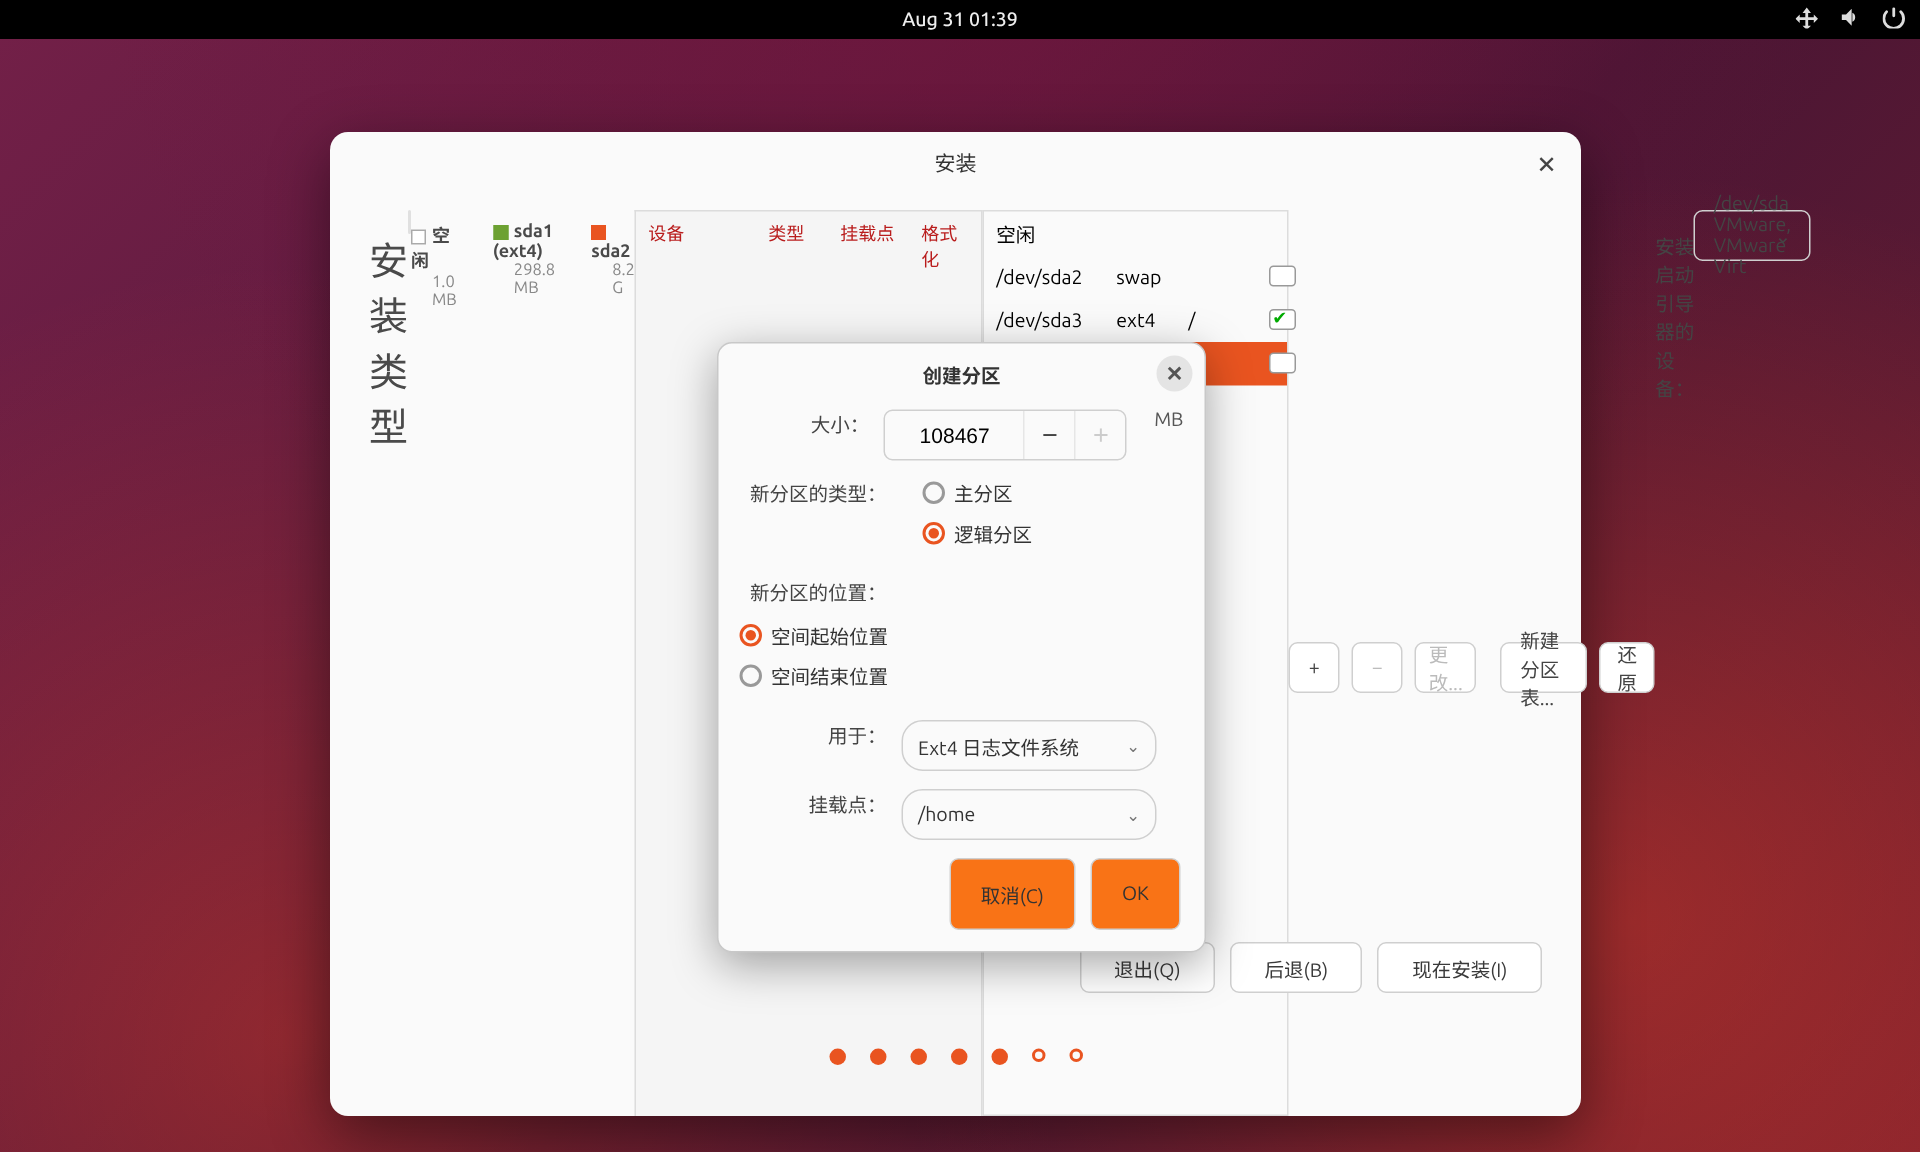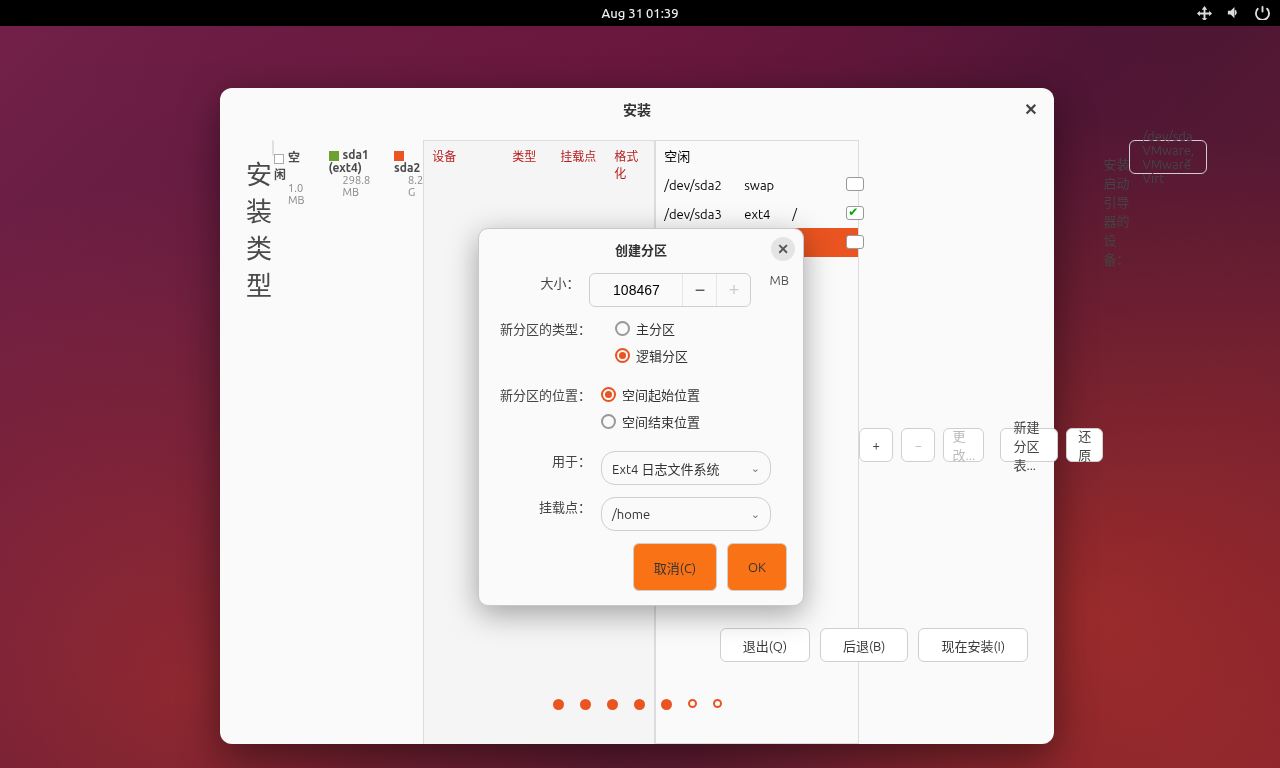--- a/index.html
+++ b/index.html
@@ -29,21 +29,21 @@
   .installer {
     position: absolute;
     left: 220px; top: 88px;
     width: 834px; height: 656px;
     background: #fafafa; border-radius: 12px;
     box-shadow: 0 12px 40px rgba(0,0,0,.45);
     display: flex; flex-direction: column;
   }
   .inst-header {
     height: 42px; display: flex; align-items: center; justify-content: center;
-    position: relative; font-size: 14px; font-weight: 700; color: #333;
+    position: relative; font-size: 14px; font-weight: 400; color: #333;
     border-top-left-radius:12px;border-top-right-radius:12px;
   }
   .inst-close {
     position: absolute; right: 14px; top: 12px; width: 18px; height: 18px;
     display: flex; align-items: center; justify-content: center; color:#444; cursor:pointer;
     font-size: 16px;
   }
   .inst-body {
     padding: 10px 26px 0 26px; flex: 1; display: flex; flex-direction: row; position:relative;
   }
@@ -253,21 +253,21 @@
             <span class="radio"></span>
             <span>主分区</span>
           </label>
         <label class="radiolbl">
             <span class="radio sel"></span>
             <span>逻辑分区</span>
           </label>
       </div>
     </div>
 
-    <div class="frow" style="align-items:flex-start;">
+    <div class="frow" style="align-items:flex-start;flex-direction:column;">
       <span class="flabel">新分区的位置：</span>
       <div class="radiogroup">
         <label class="radiolbl">
             <span class="radio sel"></span>
             <span>空间起始位置</span>
           </label>
         <label class="radiolbl">
             <span class="radio"></span>
             <span>空间结束位置</span>
           </label>

